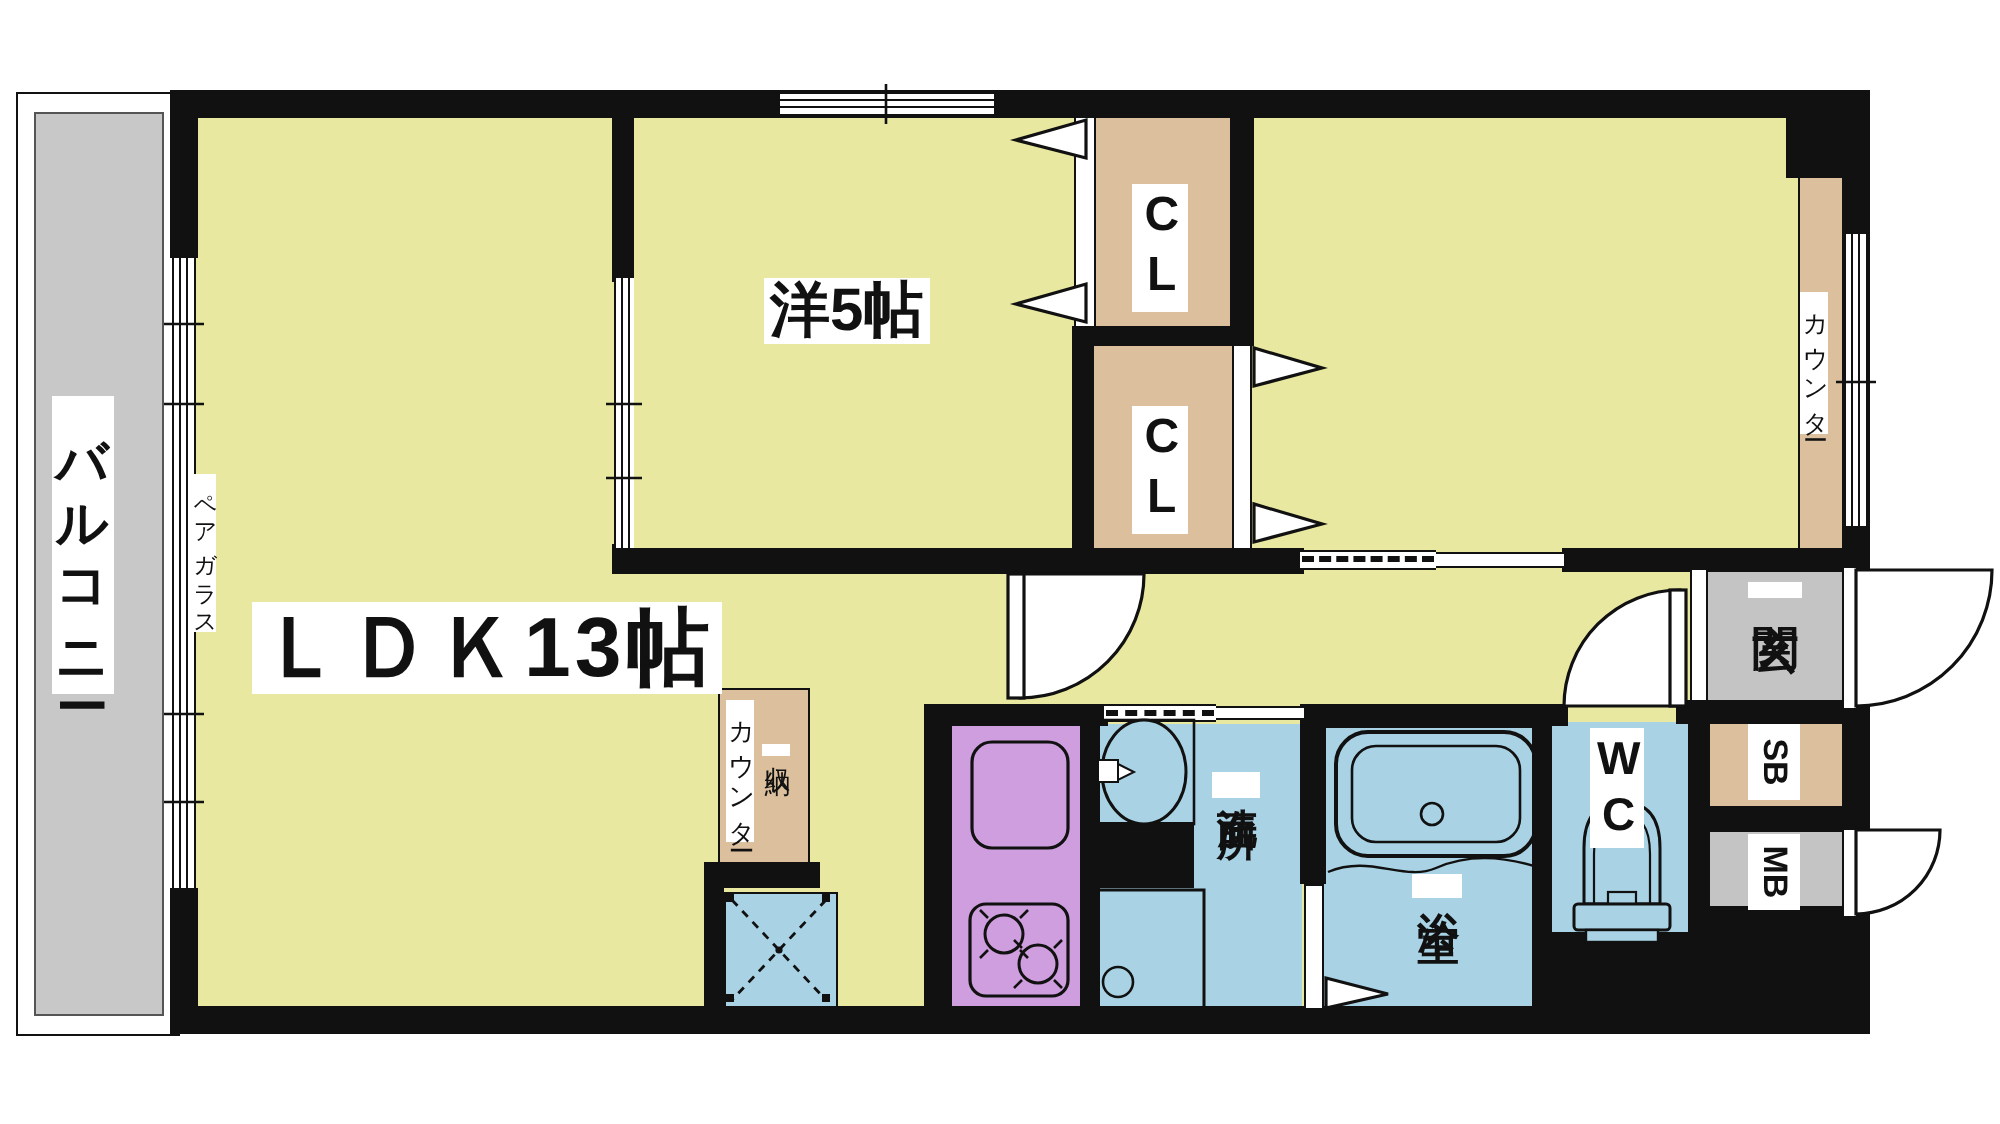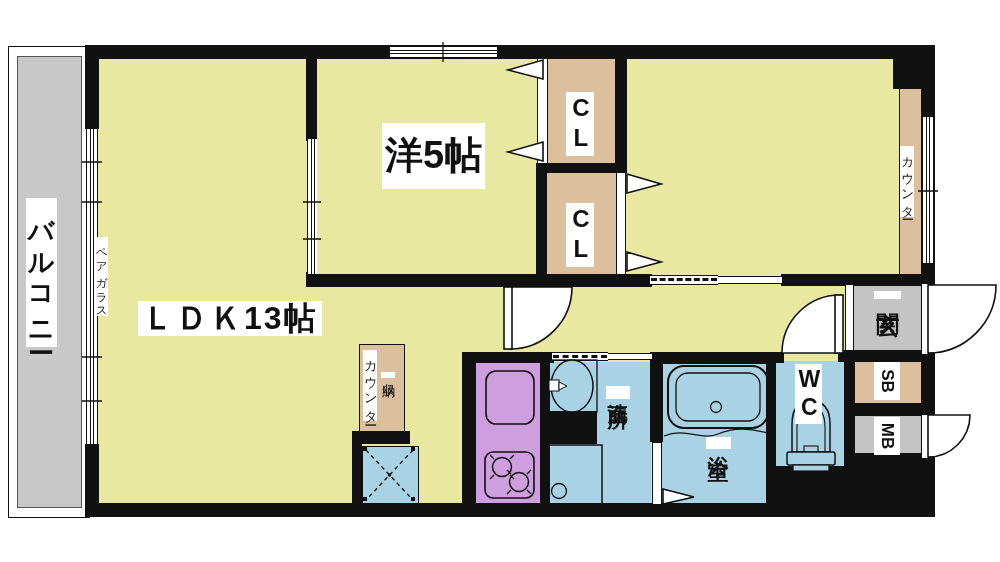--- a/index.html
+++ b/index.html
@@ -152,22 +152,22 @@
       <rect x="363" y="497" width="4" height="4" fill="#111" stroke="none"></rect>
       <rect x="411" y="497" width="4" height="4" fill="#111" stroke="none"></rect>
     </g>
     <g stroke="#111" stroke-width="1.3">
       <path d="M443,42 V62 M82,162 H102 M82,202 H102 M82,357 H102 M82,401 H102 M303,202 H321 M303,239 H321 M918,191 H938"></path>
     </g>
   </svg>
 
   <div class="lbl vt" style="left:26px;top:198px;font-size:26px;letter-spacing:5px;padding:3px 1px">バルコニー</div>
   <div class="lbl vt" style="left:95px;top:237px;font-size:11.5px;letter-spacing:2px;font-weight:400;padding:2px 0">ペアガラス</div>
-  <div class="lbl" style="left:138px;top:301px;font-size:32px;letter-spacing:2px;padding:0 4px">ＬＤＫ13帖</div>
-  <div class="lbl" style="left:382px;top:123px;font-size:38px;padding:12px 3px">洋5帖</div>
+  <div class="lbl" style="left:126px;top:301px;font-size:42px;letter-spacing:2px;padding:0 4px">ＬＤＫ13帖</div>
+  <div class="lbl" style="left:382px;top:139px;font-size:30px;padding:0 3px">洋5帖</div>
   <div class="lbl vtu" style="left:566px;top:92px;font-size:24px;letter-spacing:3px;padding:2px 1px">CL</div>
   <div class="lbl vtu" style="left:566px;top:203px;font-size:24px;letter-spacing:3px;padding:2px 1px">CL</div>
   <div class="lbl vt" style="left:900px;top:146px;font-size:12.5px;letter-spacing:2px;font-weight:400;padding:2px 0">カウンター</div>
   <div class="lbl vt" style="left:381px;top:372px;font-size:13px;letter-spacing:2px;font-weight:400;padding:1px 0">収納</div>
   <div class="lbl vt" style="left:363px;top:350px;font-size:13px;letter-spacing:2px;font-weight:400;padding:1px 0">カウンター</div>
   <div class="lbl vt" style="left:874px;top:291px;font-size:23px;letter-spacing:2px;padding:2px 1px">玄関</div>
   <div class="lbl rot" style="left:868px;top:368px;width:38px;height:26px;font-size:17px">SB</div>
   <div class="lbl rot" style="left:868px;top:423px;width:38px;height:26px;font-size:17px">MB</div>
   <div class="lbl vtu" style="left:795px;top:364px;font-size:23px;letter-spacing:2px;padding:2px 1px">WC</div>
   <div class="lbl vt" style="left:606px;top:386px;font-size:20px;letter-spacing:3px;padding:2px 1px">洗面所</div>

